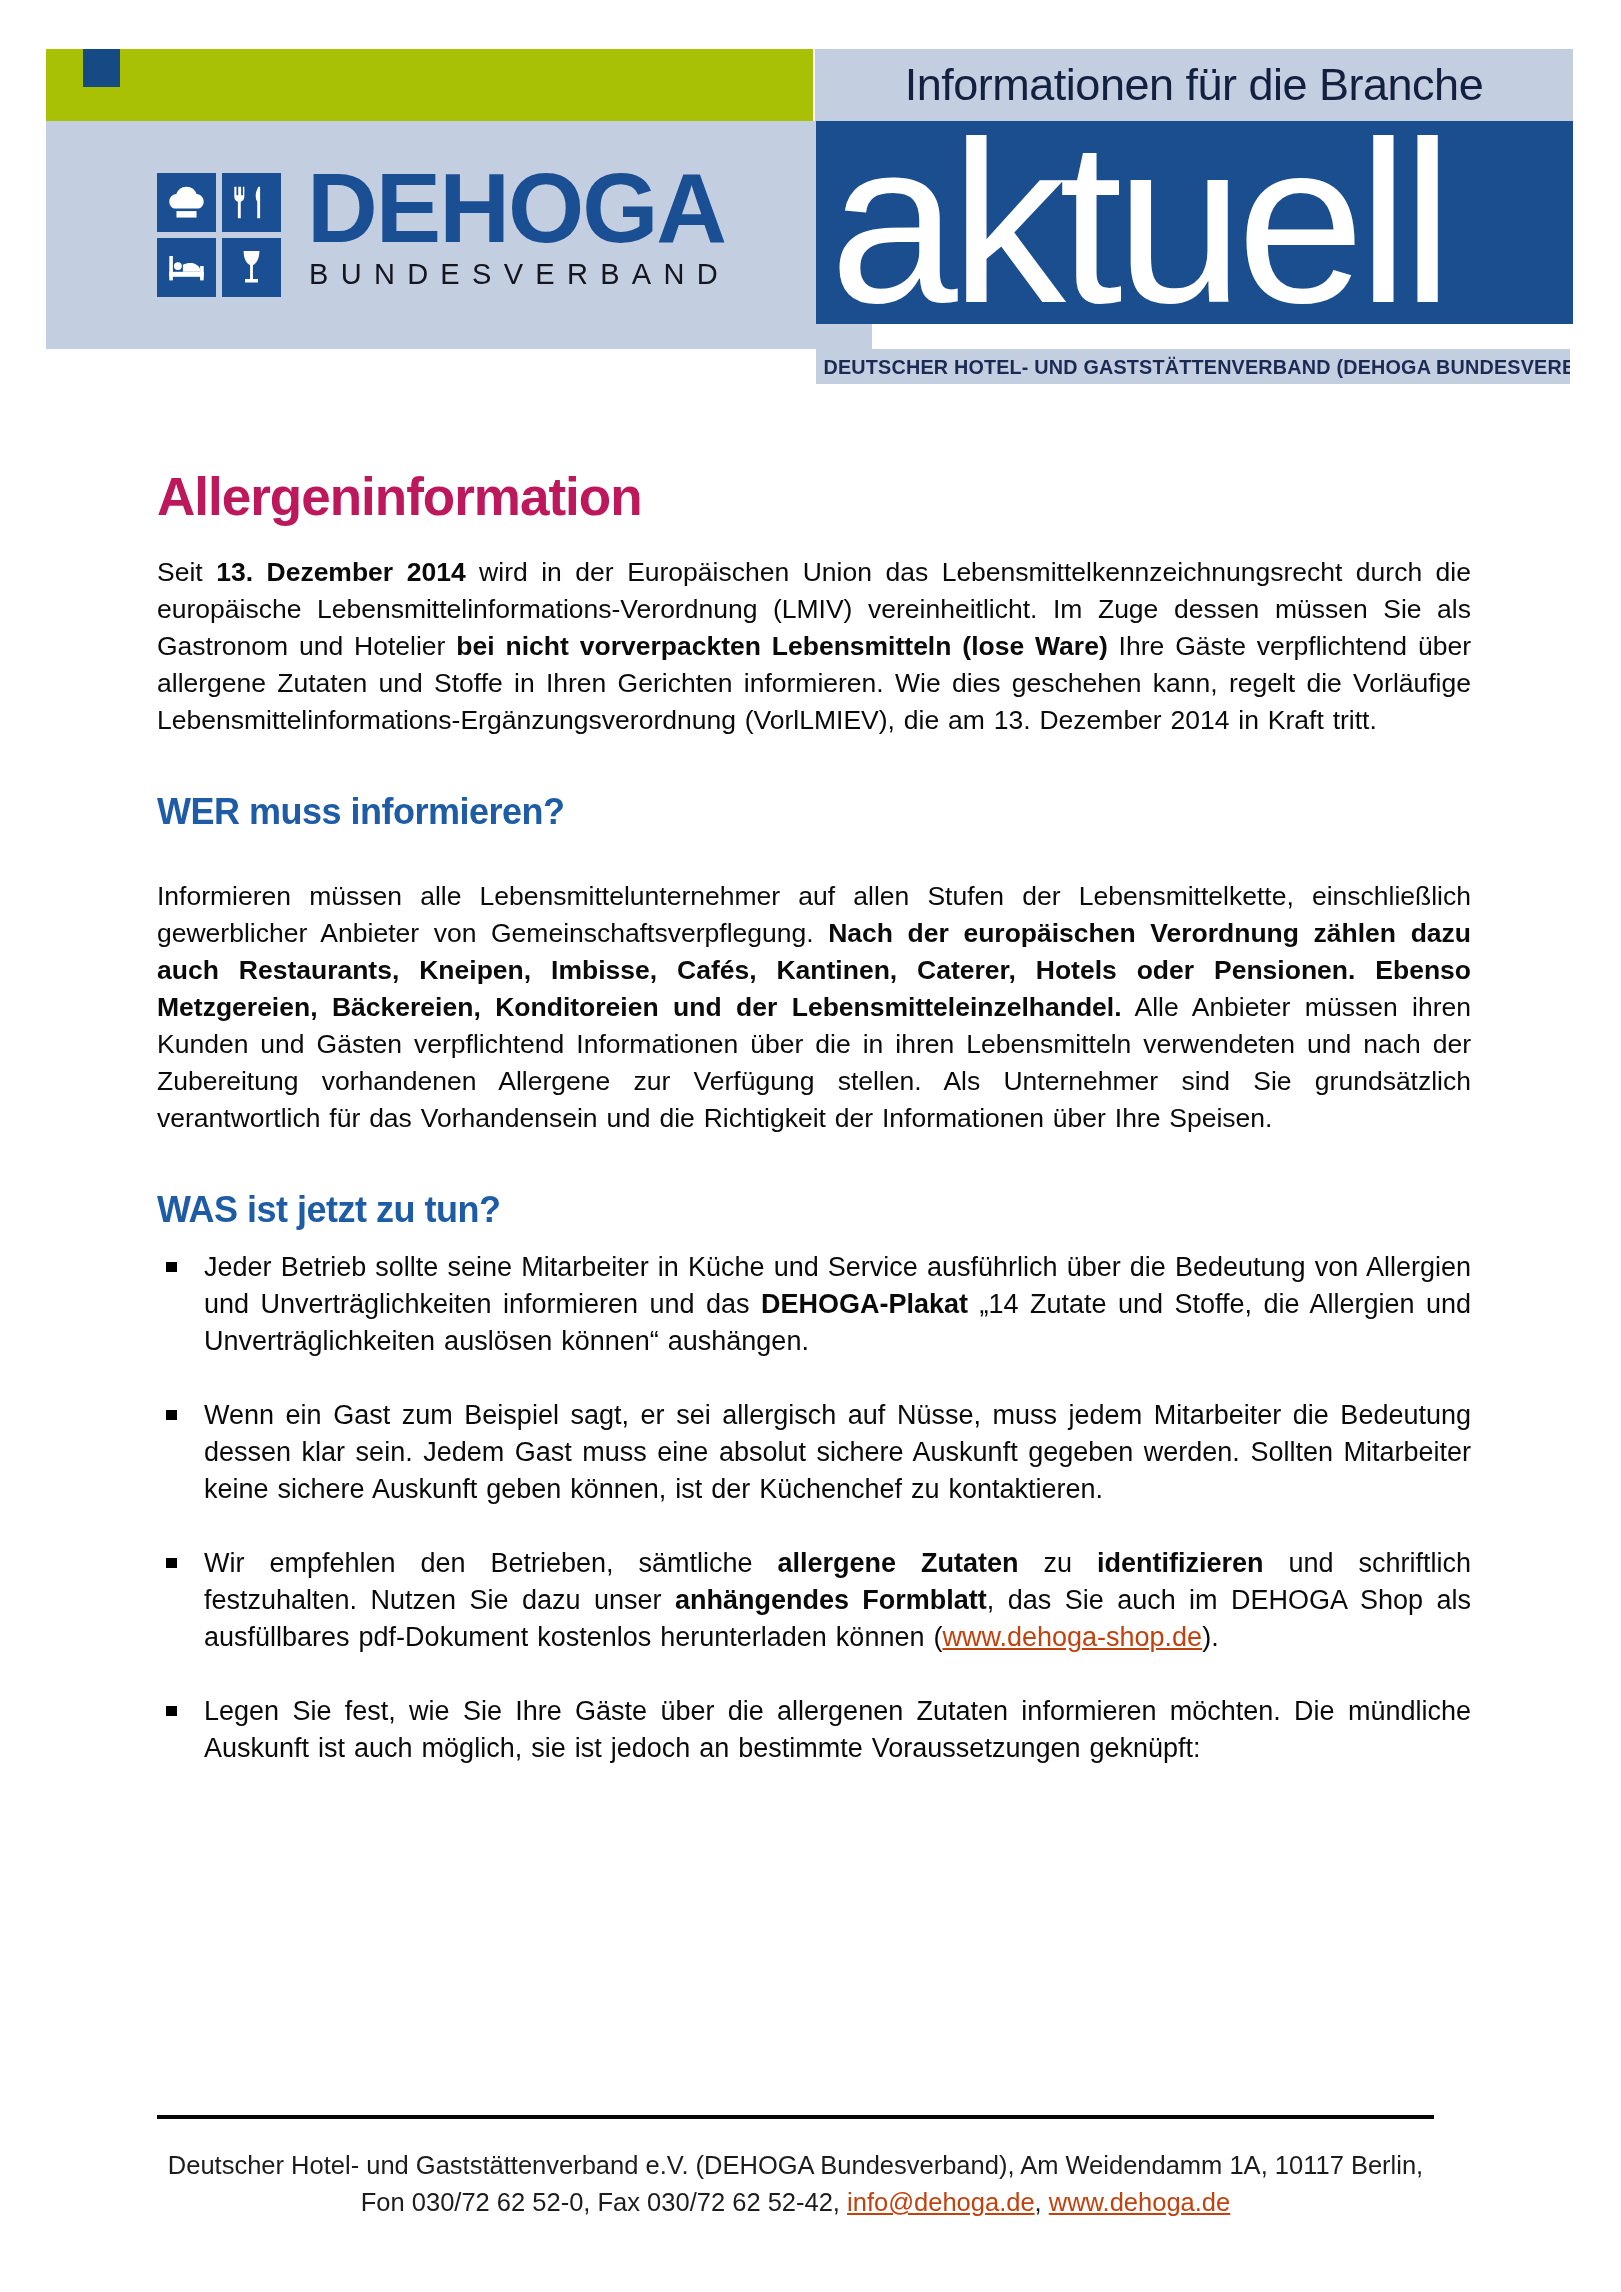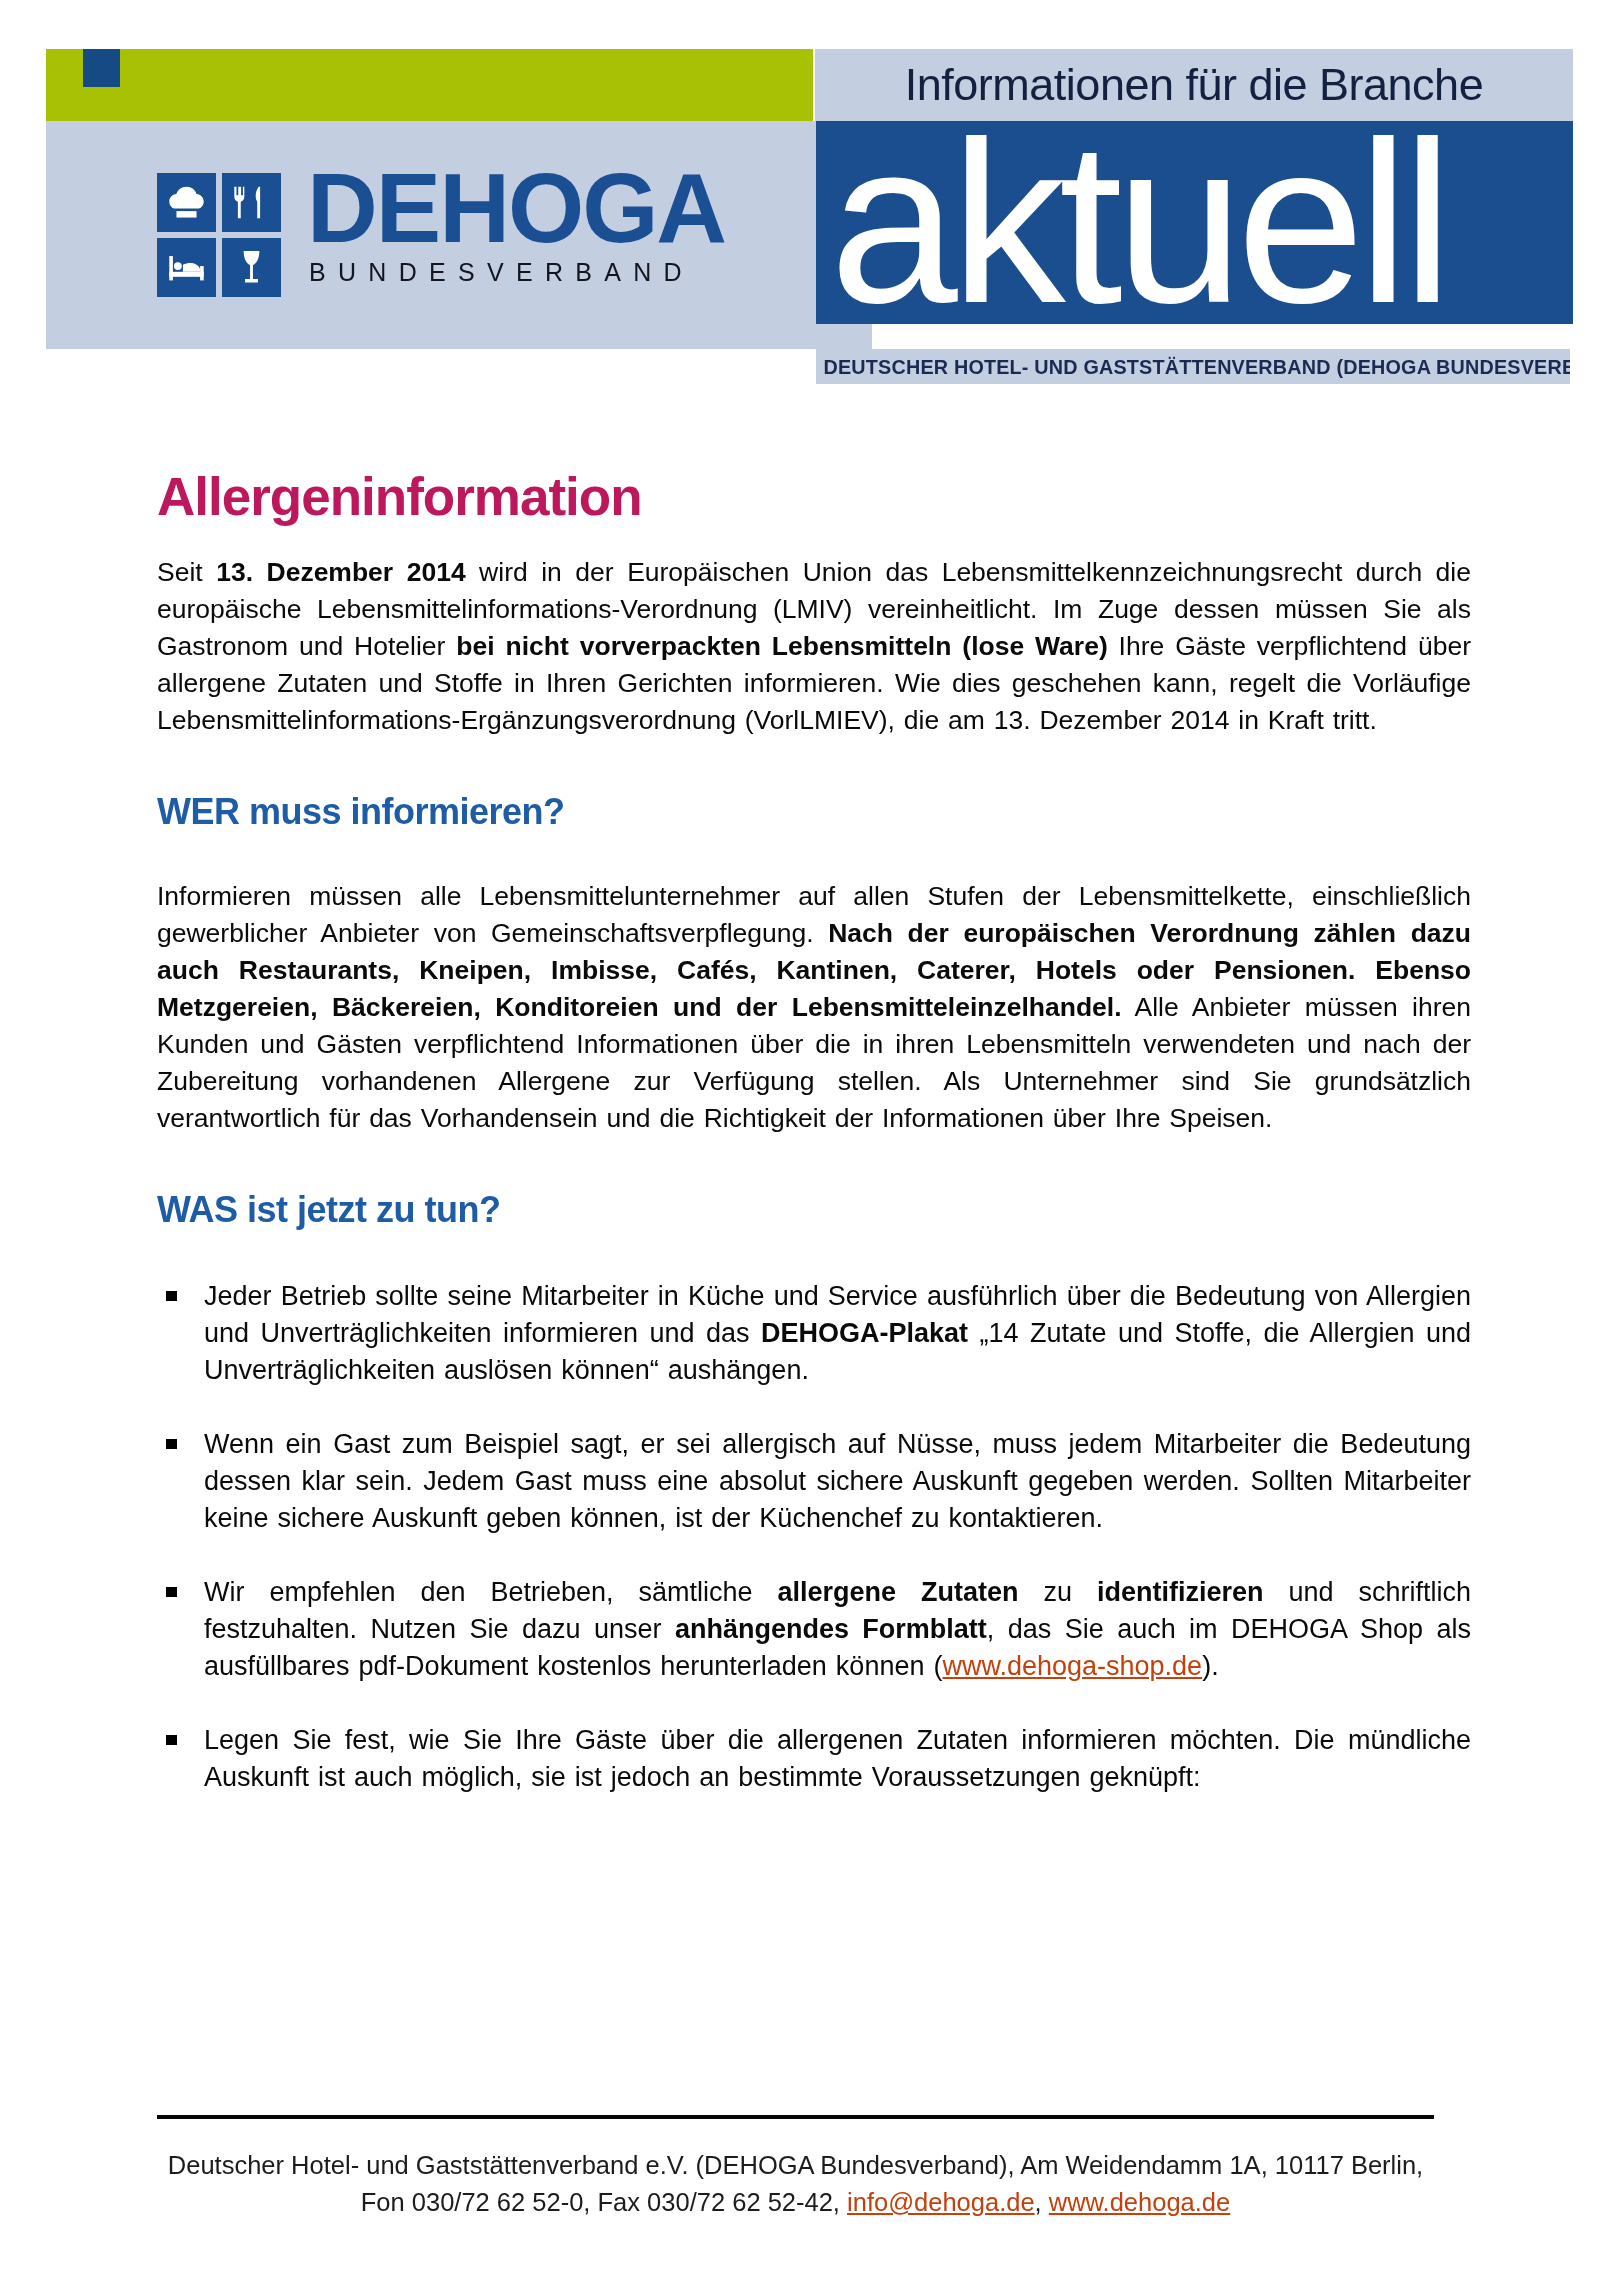--- a/index.html
+++ b/index.html
@@ -13,39 +13,39 @@
   
   .green-bar{position:absolute;left:46px;top:49px;width:767px;height:72px;background:#a9c105;}
   .accent-square{position:absolute;left:37px;top:0;width:37px;height:38px;background:#164a85;}
   .left-panel{position:absolute;left:46px;top:121px;width:826px;height:228px;background:#c4cee1;}
   .logo-grid{position:absolute;left:111px;top:52px;width:123px;height:123px;
     display:grid;grid-template-columns:59px 59px;grid-template-rows:59px 59px;gap:5.9px;}
   .logo-tile{background:#1b4f93;display:flex;align-items:center;justify-content:center;}
   .logo-tile svg{display:block;}
   .logo-name{position:absolute;left:261px;top:38px;font-size:98px;line-height:1;
     font-weight:700;letter-spacing:-2px;color:#1b4f93;white-space:nowrap;}
-  .logo-subname{position:absolute;left:263px;top:139px;font-size:25px;line-height:1;
+  .logo-subname{position:absolute;left:263px;top:139px;font-size:29px;line-height:1;
     letter-spacing:12.3px;color:#13151f;white-space:nowrap;}
   .tagline-band{position:absolute;left:815px;top:49px;width:758px;height:72px;background:#c4cee1;
     display:flex;align-items:center;justify-content:center;}
   .tagline-band span{font-size:45px;color:#13203f;white-space:nowrap;letter-spacing:-0.5px;}
   .masthead-box{position:absolute;left:816px;top:121px;width:757px;height:203px;background:#1b4e8f;overflow:hidden;}
   .masthead-box span{display:block;color:#ffffff;font-size:230px;line-height:228px;
     margin-top:-11.8px;padding-left:13.7px;letter-spacing:-6.9px;white-space:nowrap;}
   .masthead-strip{position:absolute;left:816px;top:349px;width:754px;height:35px;background:#c4cee1;
     display:flex;align-items:center;overflow:hidden;}
   .masthead-strip span{font-size:20.6px;font-weight:700;color:#1b2a52;white-space:nowrap;
     transform:scaleX(0.96);transform-origin:left center;padding-left:7.8px;letter-spacing:0.2px;}
   
   .content{position:absolute;left:157px;top:468px;width:1314px;color:#0a0a0a;}
   .content h1{margin:0 0 29px 0;font-size:53px;line-height:57px;font-weight:700;
     color:#be185d;letter-spacing:-1px;}
   .content h2{font-size:36px;line-height:43px;font-weight:700;color:#1e5ca6;letter-spacing:-0.5px;}
   h2.h-wer{margin:0 0 45px 0;}
-  h2.h-was{margin:0 0 47px 0;}
+  h2.h-was{margin:0 0 18px 0;}
   .body-p{font-size:26.5px;line-height:37px;text-align:justify;word-spacing:1.5px;margin:0;}
   .intro-p{margin:0 0 51px 0;}
   .wer-p{margin:0 0 51px 0;}
   .bullets{list-style:none;margin:0;padding:0;}
   .bullets li{position:relative;padding-left:47px;margin:0 0 37px 0;
     font-size:27px;line-height:37px;text-align:justify;word-spacing:1.5px;}
   .bullet-sq{position:absolute;left:8.8px;top:12.7px;width:10.8px;height:10.8px;background:#000;}
   b{font-weight:700;}
   .link{color:#c2410c;text-decoration:underline;cursor:pointer;}
   

